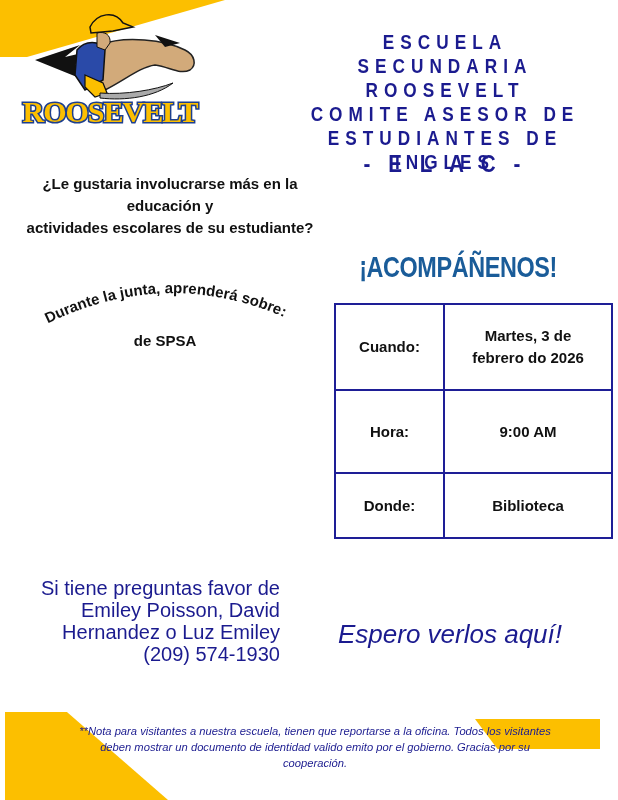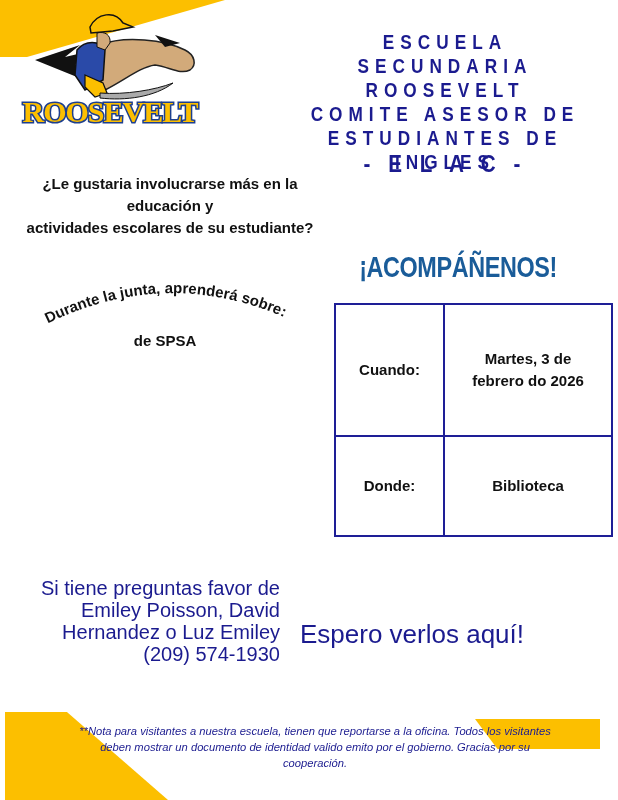--- a/index.html
+++ b/index.html
@@ -18,21 +18,21 @@
   .curve { left:25px; top:268px; width:280px; height:70px; }
   .topics { left:30px; top:330px; width:270px; text-align:center; color:#111; font-weight:bold; font-size:15px; line-height:22px; }
 
   #join { left:318px; top:250px; width:280px; text-align:center; color:#1a5c99; font-weight:bold; font-size:30px; line-height:34px; transform:scaleX(0.78); transform-origin:center; letter-spacing:-0.5px; }
 
   table#info { position:absolute; left:318px; top:303px; width:279px; height:234px; border-collapse:collapse;margin-left:16px; }
   table#info td { border:2px solid #1e1e96; text-align:center; vertical-align:middle; color:#111; font-weight:bold; font-size:15px; line-height:22px; }
   table#info td.lbl { width:105px; }
 
   .contact { left:20px; top:577px; width:260px; text-align:right; color:#1b1b8f; font-size:20px; line-height:22px; }
-  .closing { left:300px; top:618px; width:300px; color:#1b1b8f; font-size:26px; line-height:32px; }
+  .closing { left:300px; top:618px; width:300px; text-align:center; color:#1b1b8f; font-size:26px; line-height:32px;font-style:italic; }
   .note { left:25px; top:723px; width:580px; text-align:center; color:#1b1b8f; font-size:11.2px; line-height:16px;font-style:italic; }
 
   
   #logo { left:5px; top:5px; width:210px; height:125px; }
   #logo-text { left:8px; top:92px; width:205px; height:40px; }
 </style>
 </head>
 <body>
 
 <div id="top-yellow2" class="abs yellow"></div>
@@ -91,20 +91,24 @@
 
 <table id="info">
   <tbody>
       <tr style="height:86px">
     <td class="lbl">Cuando:</td>
     <td>
       <div>Martes, 3 de</div>
       <div>febrero do 2026</div>
     </td>
   </tr>
+  <tr style="height:83px">
+    <td class="lbl">Hora:</td>
+    <td>9:00 AM</td>
+  </tr>
   <tr style="height:65px">
     <td class="lbl">Donde:</td>
     <td>Biblioteca</td>
   </tr>
 </tbody>
   </table>
 
 <div class="abs contact">
   <div>Si tiene preguntas favor de</div>
   <div>Emiley Poisson,  David</div>

